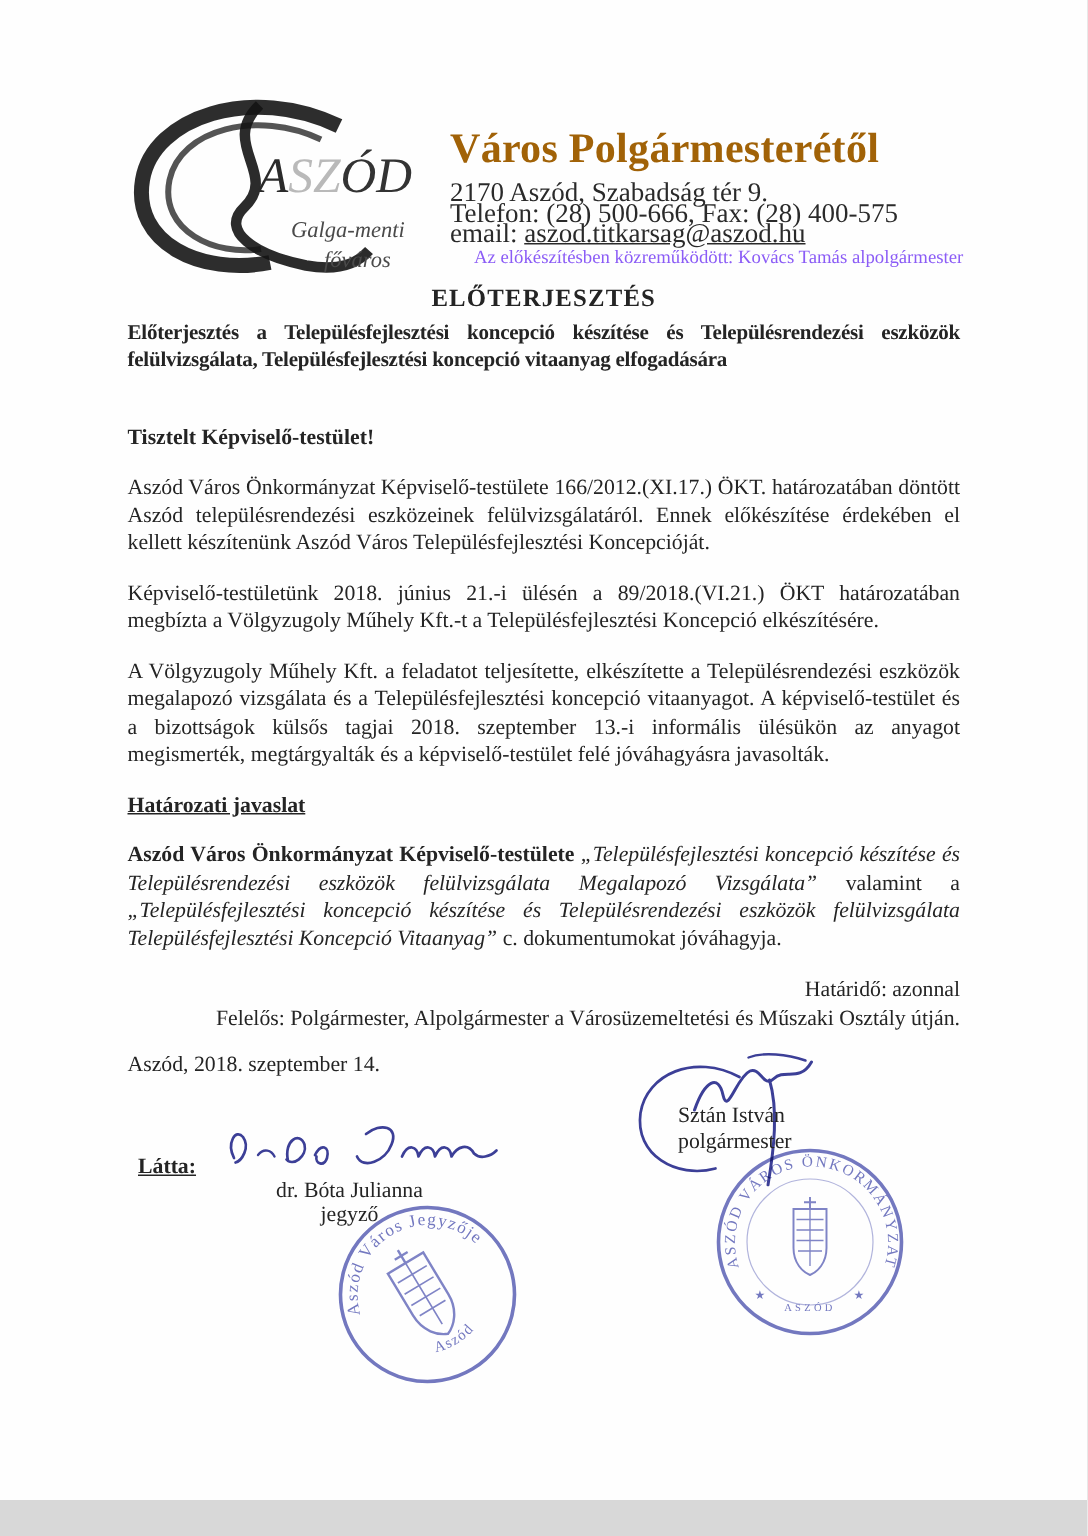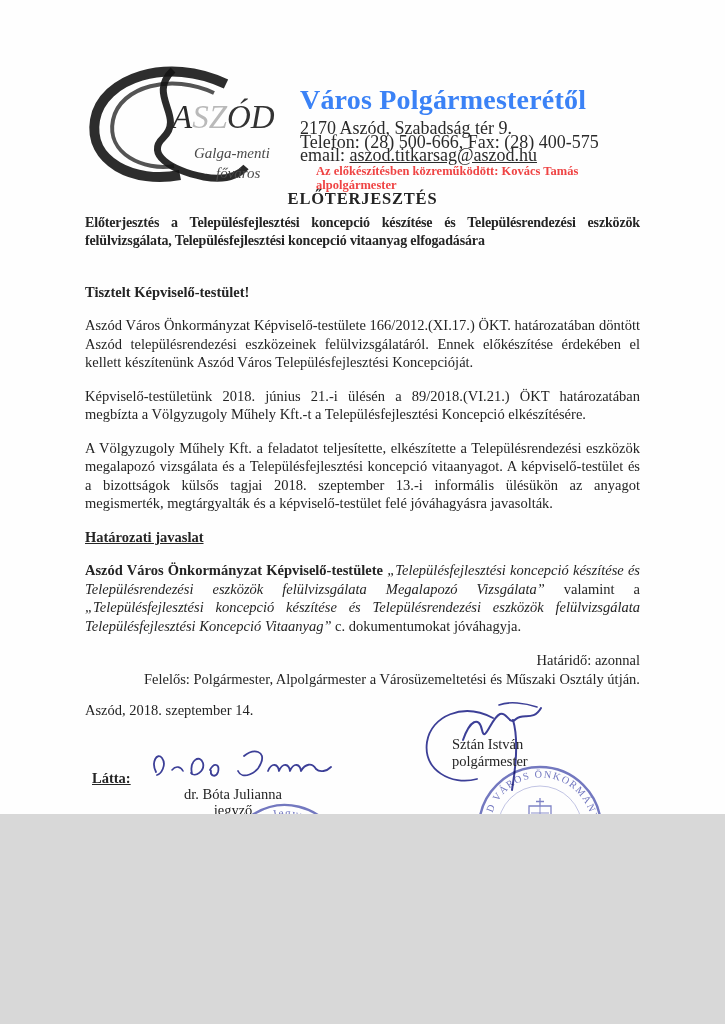--- a/index.html
+++ b/index.html
@@ -1,32 +1,32 @@
 <!DOCTYPE html>
 <html lang="hu"><head>
 <meta charset="utf-8">
 <style>
   html,body{margin:0;padding:0;background:#d8d8d8;}
   .page{
     position:relative;
-    width:725px;height:814px;
+    width:725px;height:1000px;
     margin:0 auto;
     background:#fefefe;
     font-family:"Liberation Serif","DejaVu Serif",serif;
     color:#242424;
     overflow:hidden;
   }
   
   .letterhead{position:absolute;top:0;left:0;right:0;height:196px;}
   .logo{position:absolute;left:76px;top:64px;width:210px;height:128px;}
   .hdr-right{position:absolute;left:300px;top:84px;width:360px;}
-  .hdr-title{font-size:28px;font-weight:bold;margin:0 0 6px 0;letter-spacing:.2px;color:#3b82f6;}
+  .hdr-title{font-size:28px;font-weight:bold;margin:0 0 6px 0;letter-spacing:.2px;color:#a16207;}
   .hdr-line{font-size:18px;line-height:13.5px;color:#2a2a2a;}
   .hdr-email a,.hdr-email .email{ text-decoration:underline;color:#2a2a2a;}
-  .hdr-prepared{font-size:12.5px;line-height:14px;margin-left:16px;margin-top:1px;color:#ef4444;font-weight:bold;}
+  .hdr-prepared{font-size:12.5px;line-height:14px;margin-left:16px;margin-top:1px;color:#8b5cf6;}
   
   .doc{position:absolute;left:85px;top:190px;width:555px;font-size:14.5px;line-height:18.5px;}
   .doc-heading{font-size:16.5px;font-weight:bold;text-align:center;letter-spacing:.8px;margin:0;}
   .subject{font-weight:bold;text-align:justify;margin:5px 0 0 0;font-size:14px;letter-spacing:-.15px;line-height:18.5px;font-family:Liberation Serif, serif;}
   .salutation{font-weight:bold;margin:32px 0 0 0;}
   .para{text-align:justify;margin:15px 0 0 0;}
   .proposal-heading{font-weight:bold;text-decoration:underline;margin:15px 0 0 0;}
   .proposal{margin-top:15px;}
   .kv{margin:16px 0 0 0;text-align:right;}
   .kv + .kv{margin-top:0;}

